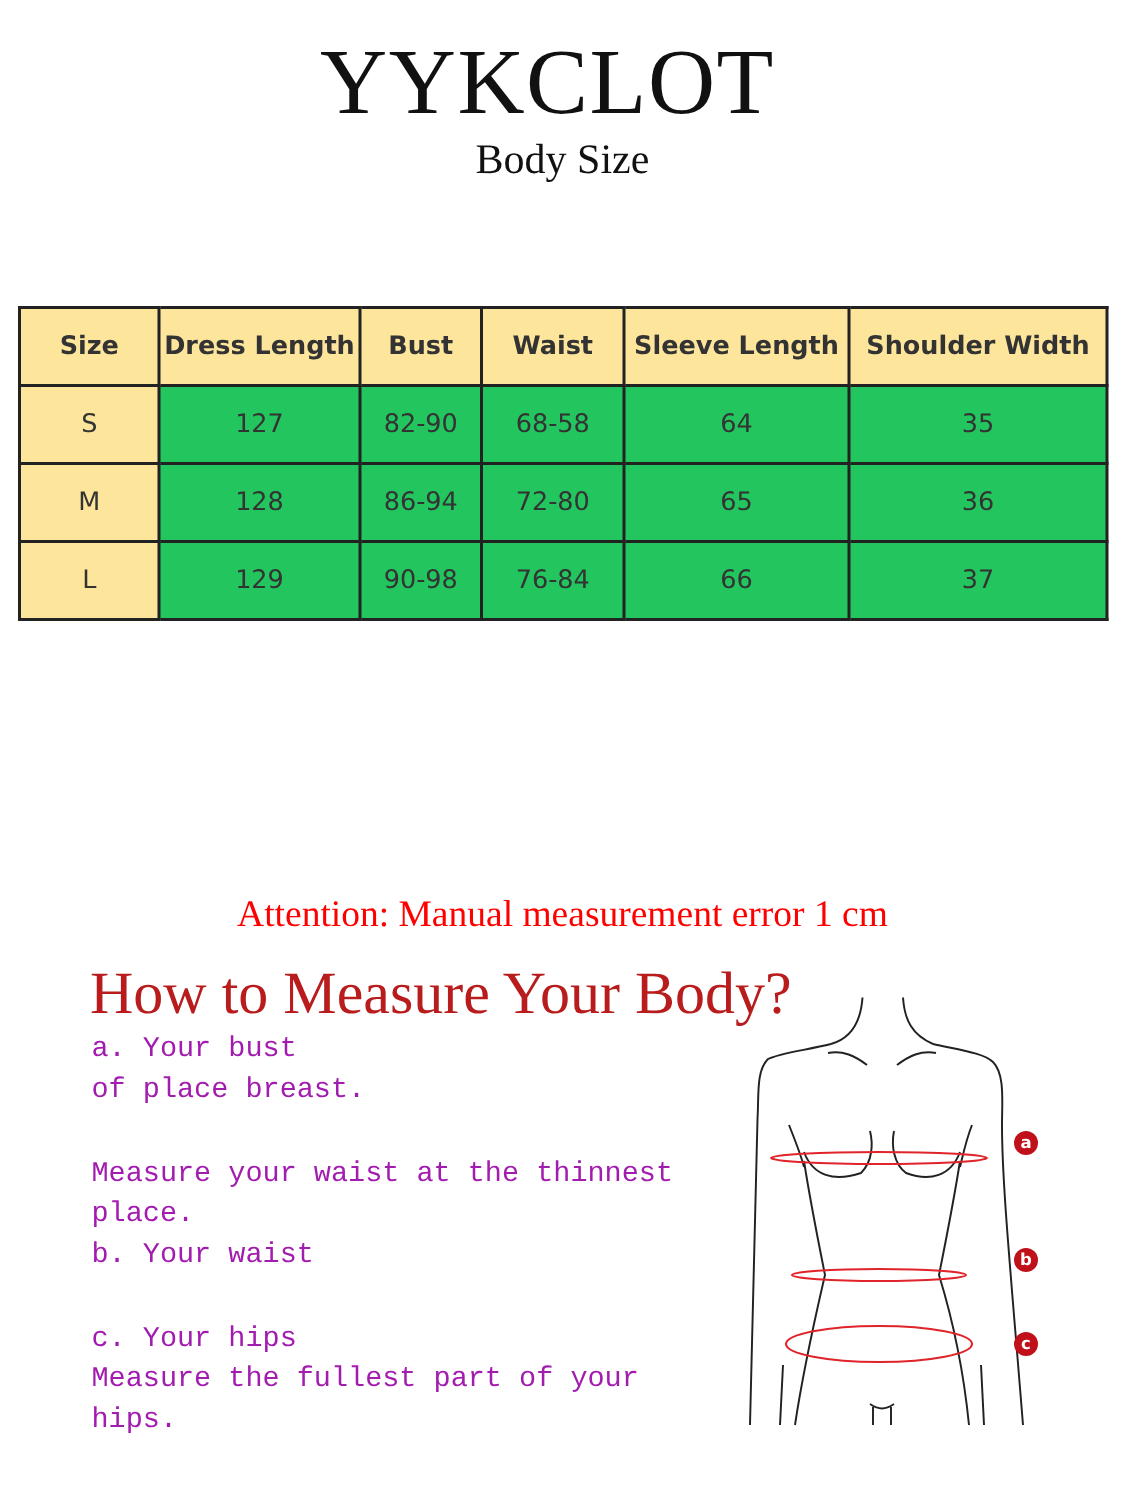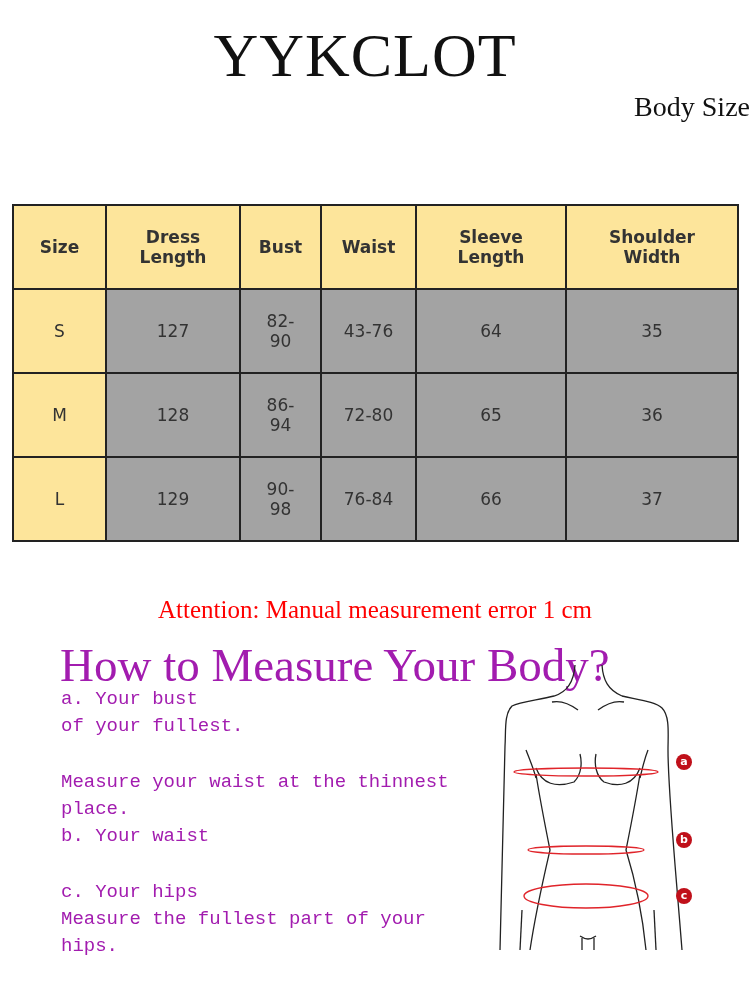--- a/index.html
+++ b/index.html
@@ -1,28 +1,28 @@
 <!DOCTYPE html>
 <html><head>
 <meta charset="utf-8">
 <style>
   html, body { margin: 0; padding: 0; background: #ffffff; }
   body { width: 750px; height: 1000px; position: relative; overflow: hidden; font-family: "DejaVu Serif", serif; color: #111; }
   .brand { position: absolute; left: 0; top: 20px; width: 730px; text-align: center; font-family: "Liberation Serif", serif; font-size: 62px; letter-spacing: 1px; color: #111; line-height: 70px; }
-  .subtitle { position: absolute; left: 0; top: 90px; width: 750px; text-align: right; font-family: "Liberation Serif", serif; font-size: 28px; color: #111; line-height: 34px; }
+  .subtitle { position: absolute; left: 0; top: 90px; width: 750px; text-align: center; font-family: "Liberation Serif", serif; font-size: 28px; color: #111; line-height: 34px; }
 
   table.sizes { position: absolute; left: 12px; top: 204px; width: 725px; height: 207px; border-collapse: collapse; font-family: "DejaVu Sans", sans-serif; table-layout: fixed; }
-  table.sizes th, table.sizes td { border: 2px solid #222; text-align: center; vertical-align: middle; padding: 16px; }
+  table.sizes th, table.sizes td { border: 2px solid #222; text-align: center; vertical-align: middle; padding: 0; }
   table.sizes th { background: #fde59b; font-weight: bold; font-size: 17px; color: #333; height: 50px; }
-  table.sizes td { background: #a3a3a3; font-size: 17px; color: #333; height: 50px; }
+  table.sizes td { background: #22c55e; font-size: 17px; color: #333; height: 50px; }
   table.sizes td.size-cell { background: #fde59b; }
 
   .attention { position: absolute; left: 0; top: 596px; width: 750px; text-align: center; font-family: "Liberation Serif", serif; font-size: 25px; color: #ff0000; }
 
-  .howto-title { position: absolute; left: 60px; top: 638px; font-family: "Liberation Serif", serif; font-size: 47px; color: #a21caf; white-space: nowrap; }
+  .howto-title { position: absolute; left: 60px; top: 638px; font-family: "Liberation Serif", serif; font-size: 40px; color: #b91c1c; white-space: nowrap; }
   .instructions { position: absolute; left: 61px; top: 686px; width: 430px; font-family: Liberation Mono, monospace; font-size: 19px; line-height: 27px; color: #a21caf; }
   .instructions p { margin: 0; }
   .instructions .gap { height: 29px; }
 
   .figure { position: absolute; left: 490px; top: 650px; width: 220px; height: 310px; }
   .marker { position: absolute; width: 16px; height: 16px; border-radius: 50%; background: #c0101a; color: #fff; font-family: "DejaVu Sans", sans-serif; font-weight: bold; font-size: 11px; line-height: 15px; text-align: center; }
 </style>
 </head>
 <body>
 
@@ -46,21 +46,21 @@
       <th>Waist</th>
       <th>Sleeve Length</th>
       <th>Shoulder Width</th>
     </tr>
   </thead>
   <tbody>
     <tr>
       <td class="size-cell">S</td>
       <td>127</td>
       <td>82-90</td>
-      <td>43-76</td>
+      <td>68-58</td>
       <td>64</td>
       <td>35</td>
     </tr>
     <tr>
       <td class="size-cell">M</td>
       <td>128</td>
       <td>86-94</td>
       <td>72-80</td>
       <td>65</td>
       <td>36</td>
@@ -75,21 +75,21 @@
     </tr>
   </tbody>
 </table>
 
 <div class="attention">Attention: Manual measurement error 1 cm</div>
 
 <div class="howto-title">How to Measure Your Body?</div>
 
 <div class="instructions">
   <p>a. Your bust</p>
-  <p>of your fullest.</p>
+  <p>of place breast.</p>
   <div class="gap"></div>
   <p>Measure your waist at the thinnest place.</p>
   <p>b. Your waist</p>
   <div class="gap"></div>
   <p>c. Your hips</p>
   <p>Measure the fullest part of your hips.</p>
 </div>
 
 <div class="figure">
   <svg width="220" height="310" viewBox="0 0 220 310">

